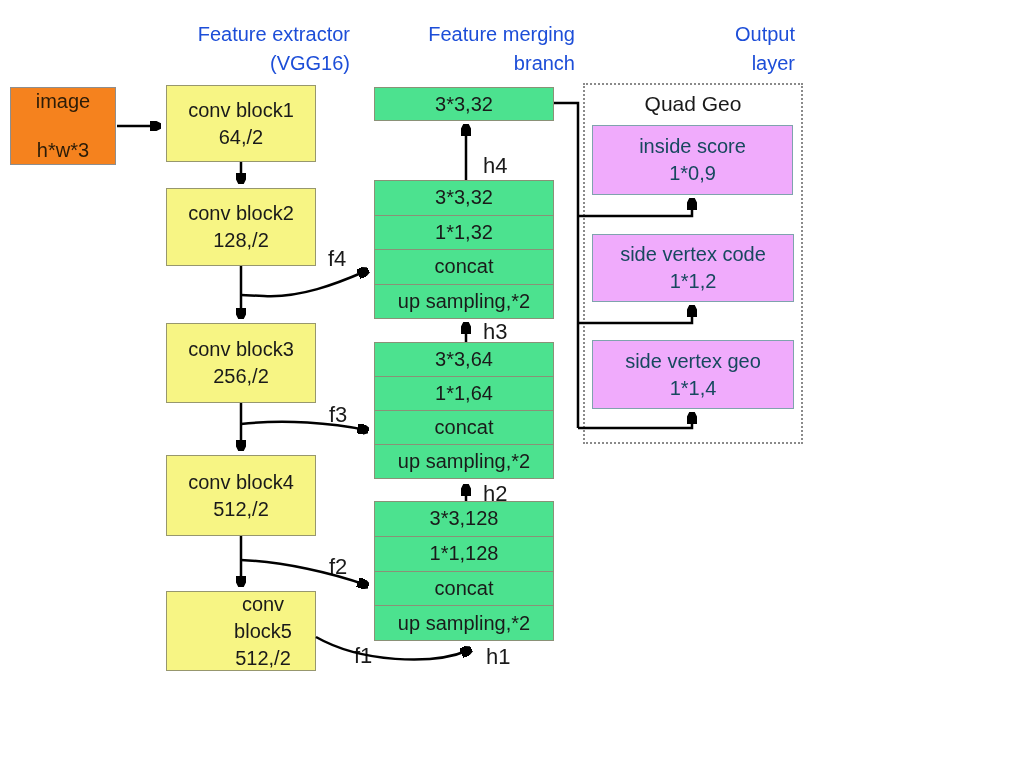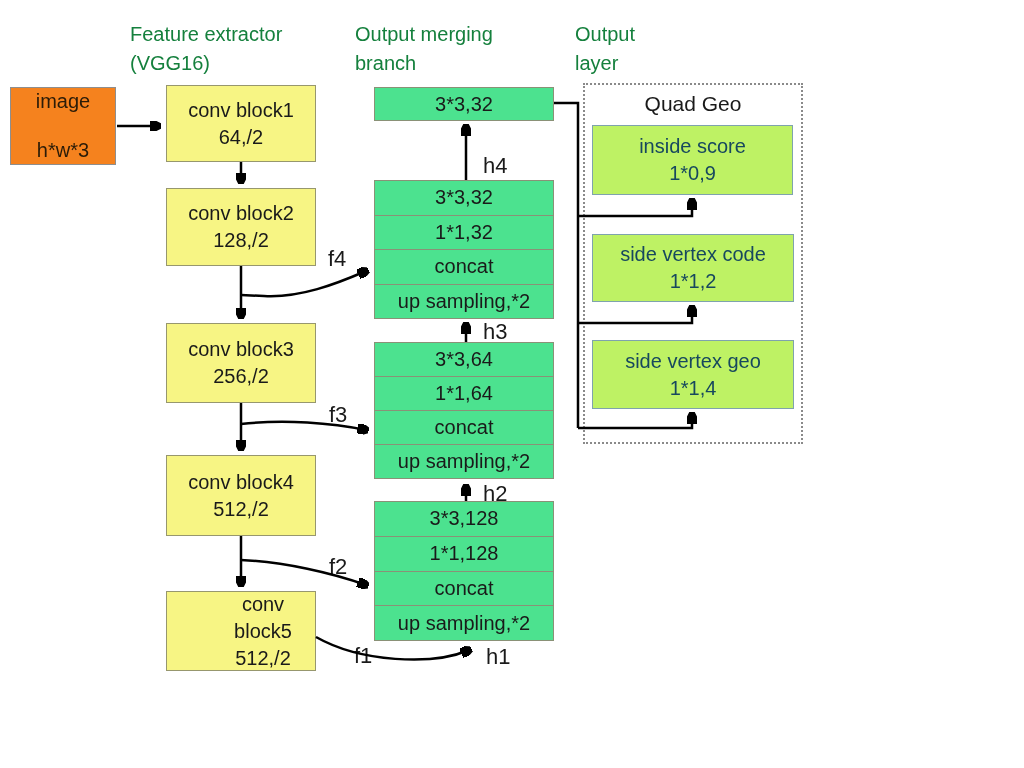--- a/index.html
+++ b/index.html
@@ -8,41 +8,41 @@
     width: 1024px;
     height: 768px;
     background: #ffffff;
     font-family: "Liberation Sans", sans-serif;
     color: #111111;
     overflow: hidden;
   }
   .col-title {
     position: absolute;
     width: 220px;
-    text-align: left;
+    text-align: right;
     font-size: 20px;
     line-height: 29px;
-    color: #15803d;
+    color: #1d4ed8;
   }
   .box {
     position: absolute;
     box-sizing: border-box;
     border: 1px solid #8e8e8e;
     display: flex;
     flex-direction: column;
     align-items: center;
     justify-content: center;
     text-align: center;
     font-size: 20px;
     line-height: 27px;
   }
   .box.orange { background: #F5821E; color: #2b1c08; }
   .box.yellow { background: #F7F584; border-color: #97976e; color: #1a1a1a; }
   .box.green  { background: #4CE28F; border-color: #8a9177; color: #1a1a1a; }
-  .box.cyan   { background: #bef264; border-color: #7fa3ad; color: #17485E; }
+  .box.cyan   { background: #f0abfc; border-color: #7fa3ad; color: #17485E; }
   .stack {
     position: absolute;
     box-sizing: border-box;
     border: 1px solid #8a9177;
     background: #4CE28F;
     display: flex;
     flex-direction: column;
   }
   .stack .row {
     flex: 1;
@@ -83,21 +83,21 @@
 </head>
 <body>
 
 <div class="canvas">
 
   <div class="col-title" style="left:130px; top:20px;">
     <div>Feature extractor</div>
     <div>(VGG16)</div>
   </div>
   <div class="col-title" style="left:355px; top:20px;">
-    <div>Output merging</div>
+    <div>Feature merging</div>
     <div>branch</div>
   </div>
   <div class="col-title" style="left:575px; top:20px;">
     <div>Output</div>
     <div>layer</div>
   </div>
 
   <div class="box orange" style="left:10px; top:87px; width:106px; height:78px;gap:22px;">
     <div>image</div>
     <div>h*w*3</div>

